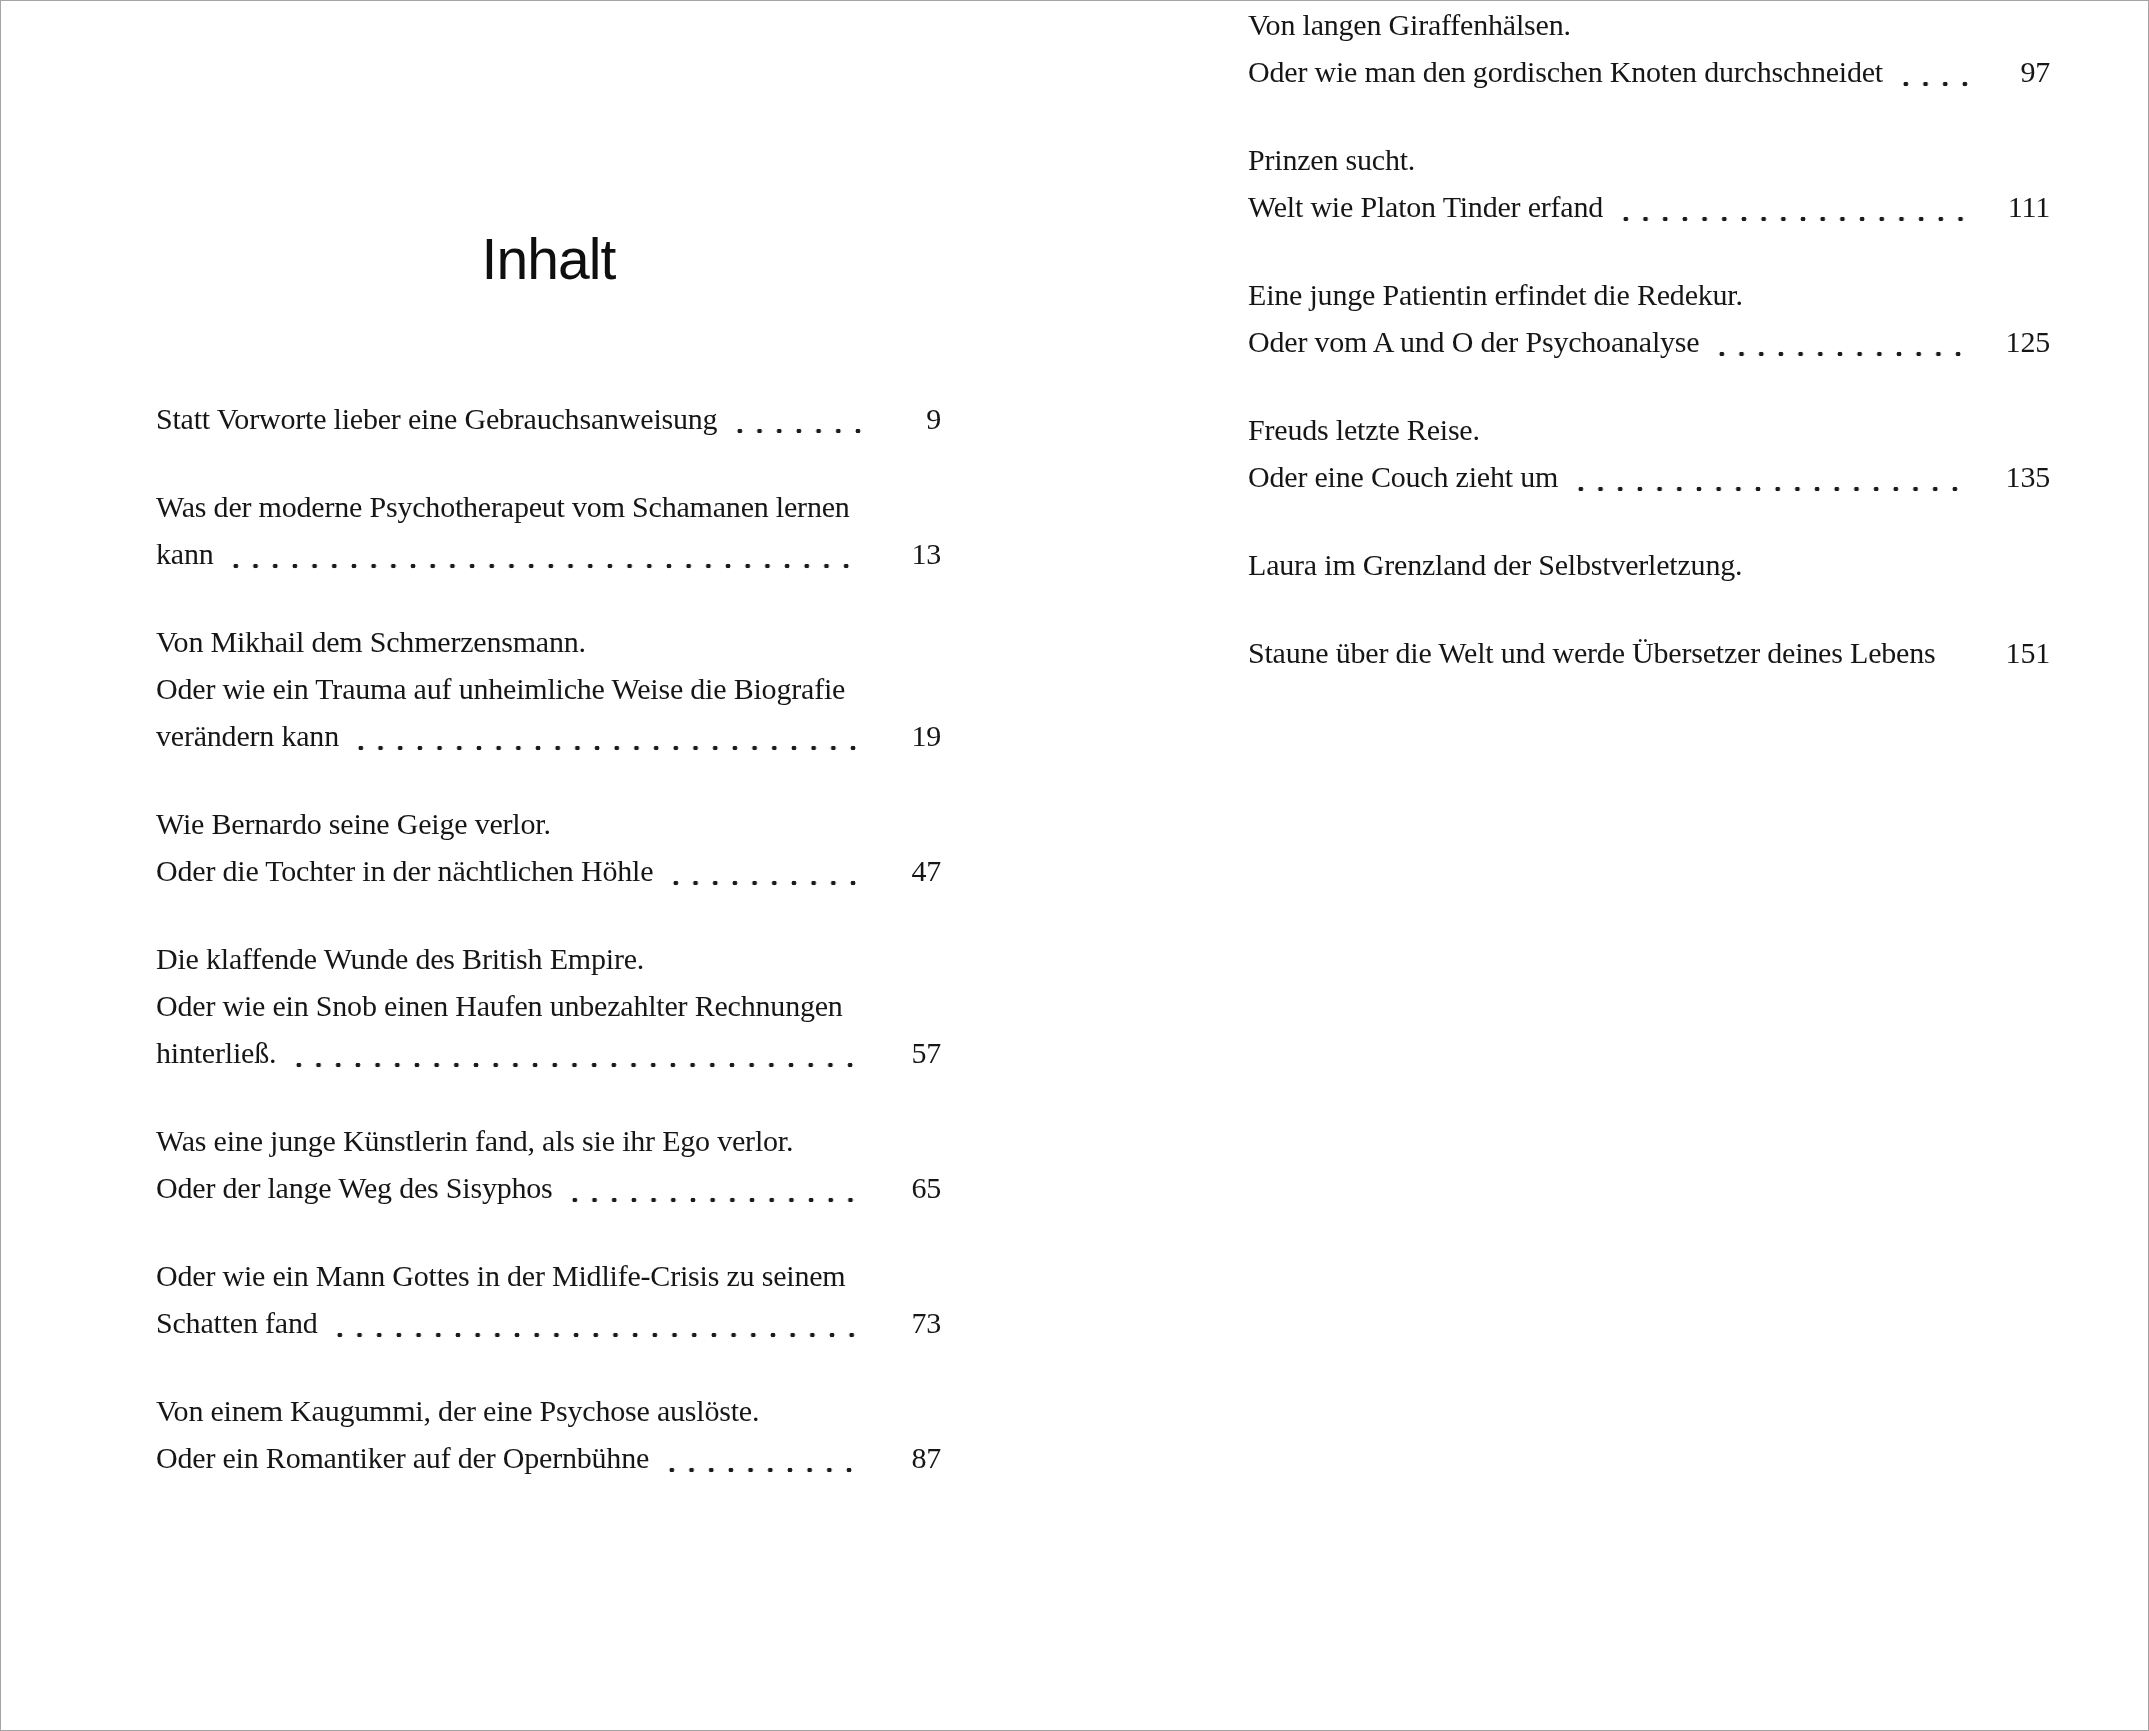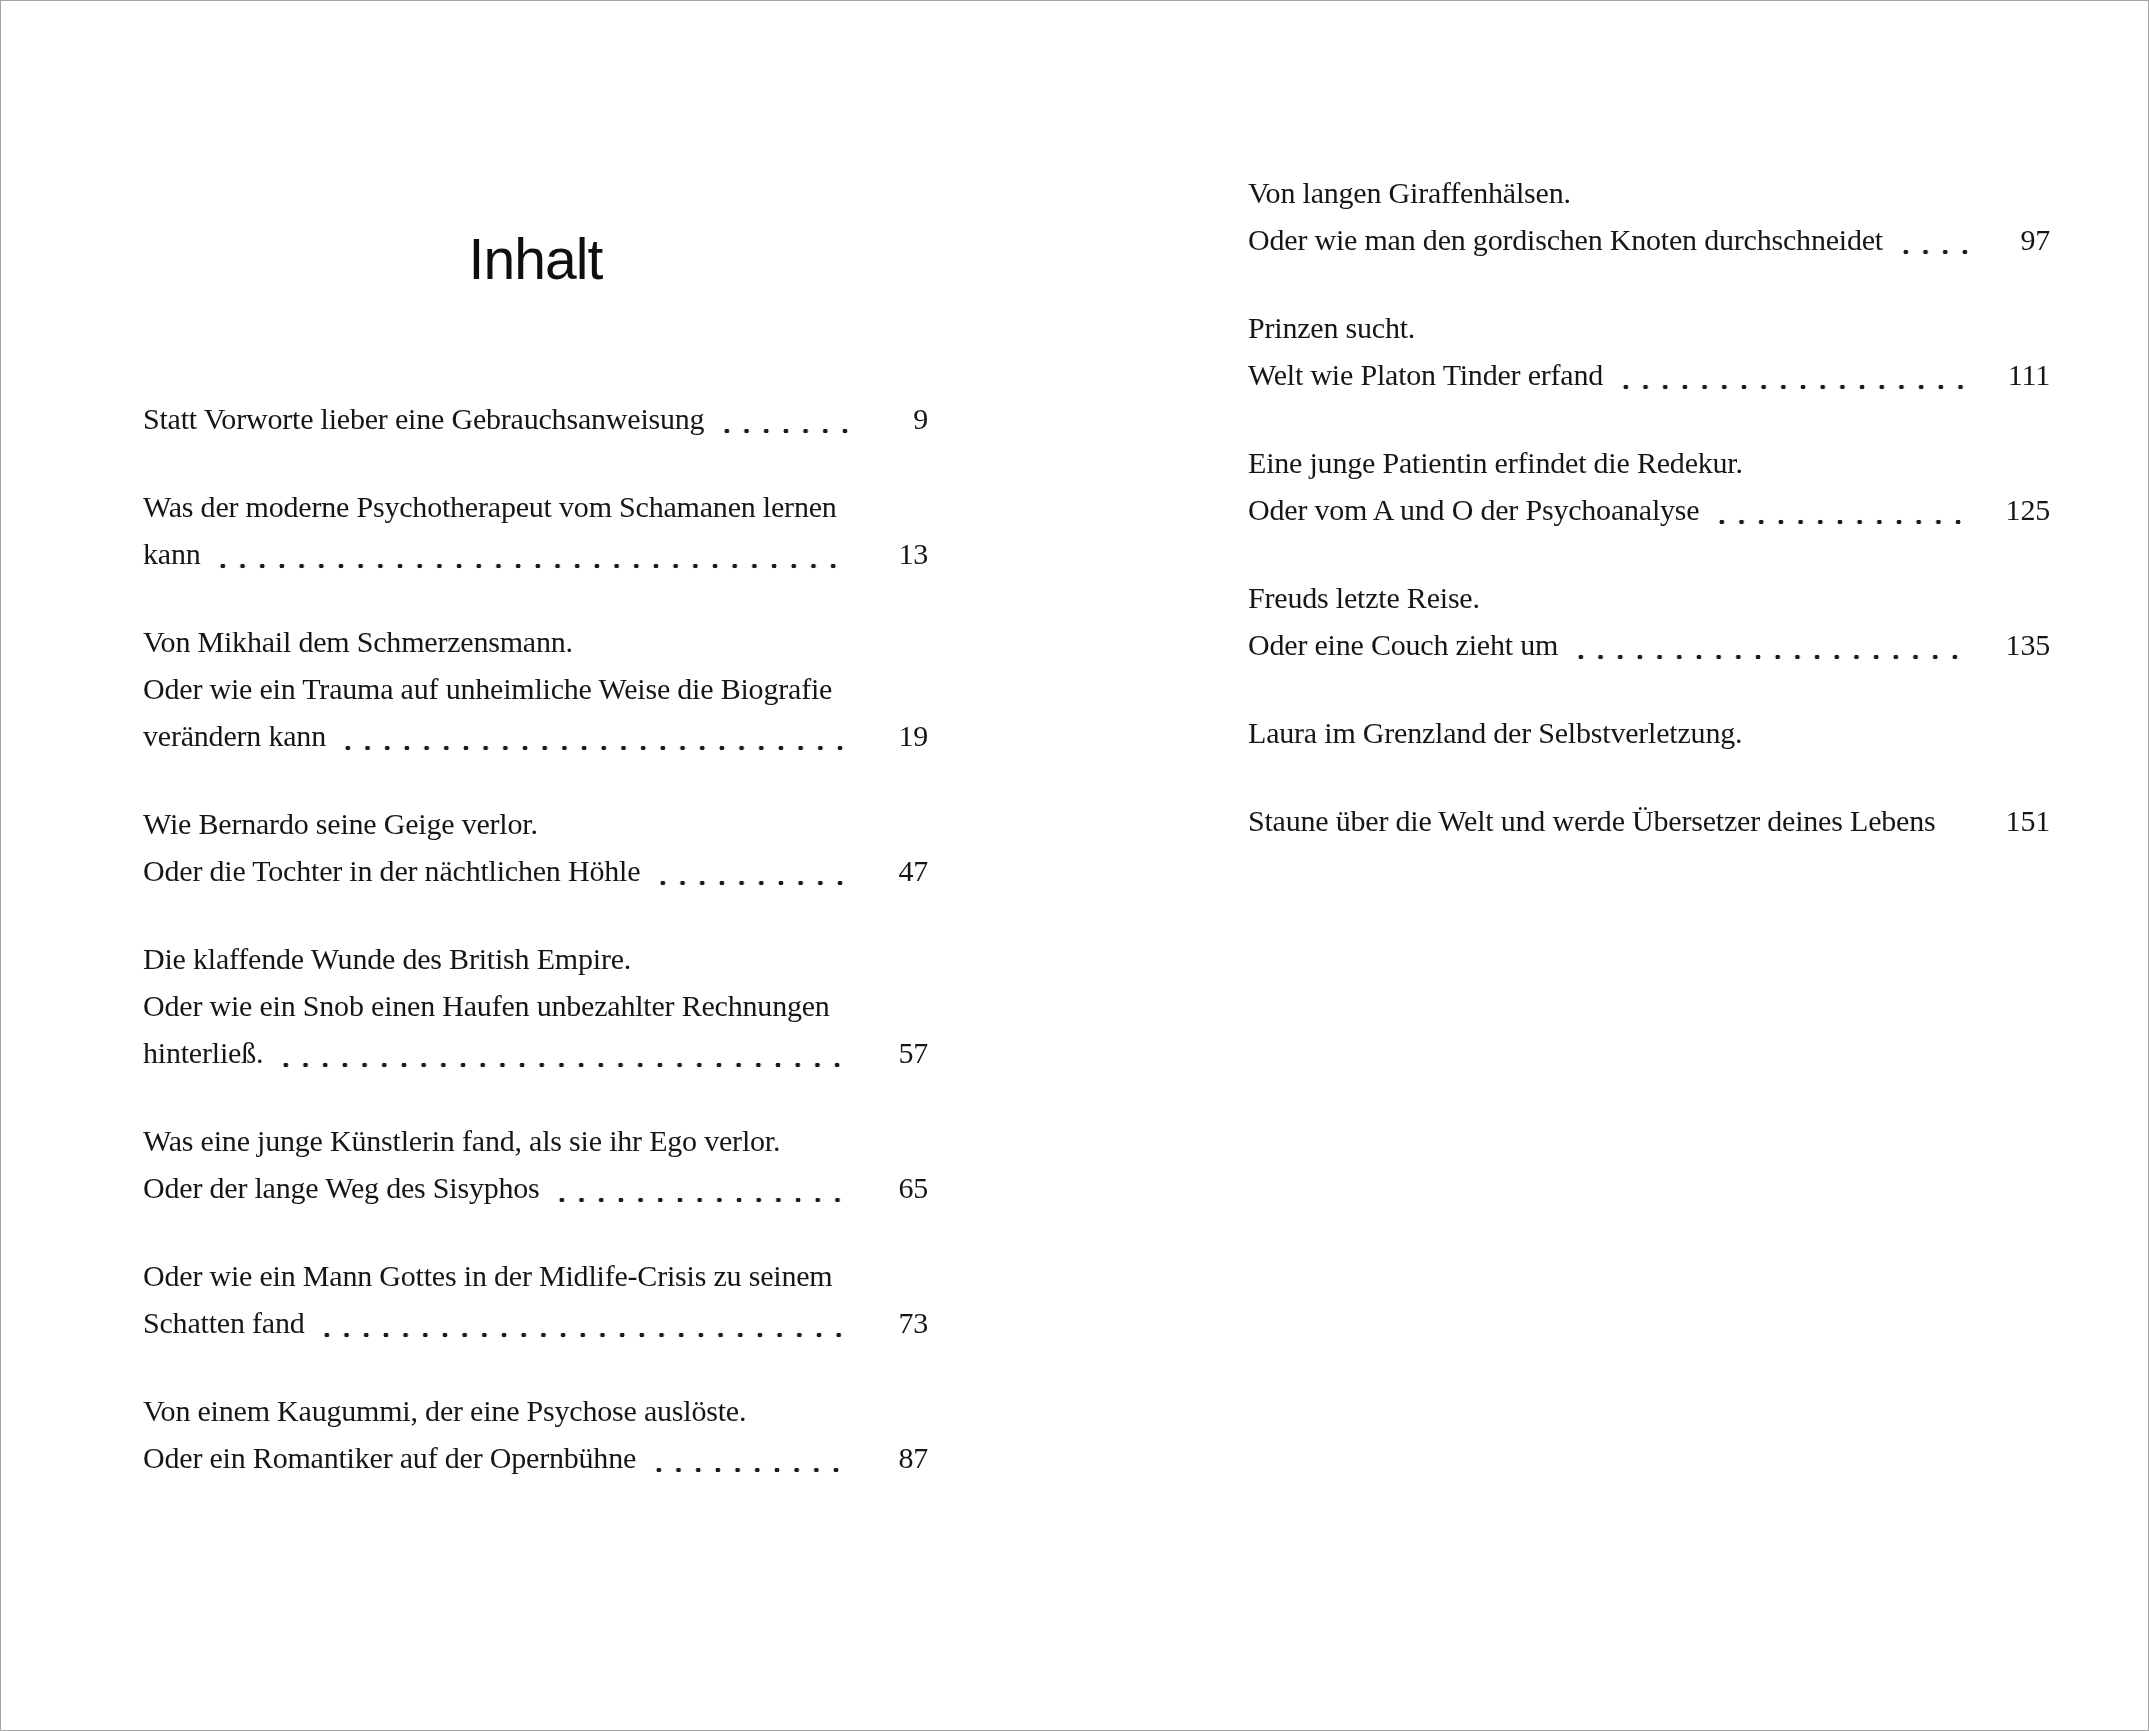--- a/index.html
+++ b/index.html
@@ -15,27 +15,26 @@
     background: #ffffff;
     border: 1.8px solid #a4a4a4;
     overflow: hidden;
     color: #161616;
   }
   .col {
     position: absolute;
     top: 0;
   }
   .col-left {
-    left: 142px;
+    left: 155px;
     width: 785px;
   }
   .col-right {
     left: 1247px;
     width: 802px;
-    padding-top: 168px;
   }
   .doc-title {
     font-family: "Liberation Sans", "DejaVu Sans", sans-serif;
     font-size: 57px;
     line-height: 72px;
     font-weight: 400;
     letter-spacing: -0.9px;
     text-align: center;
     color: #0f0f0f;
     margin: 222px 0 100px 0;

